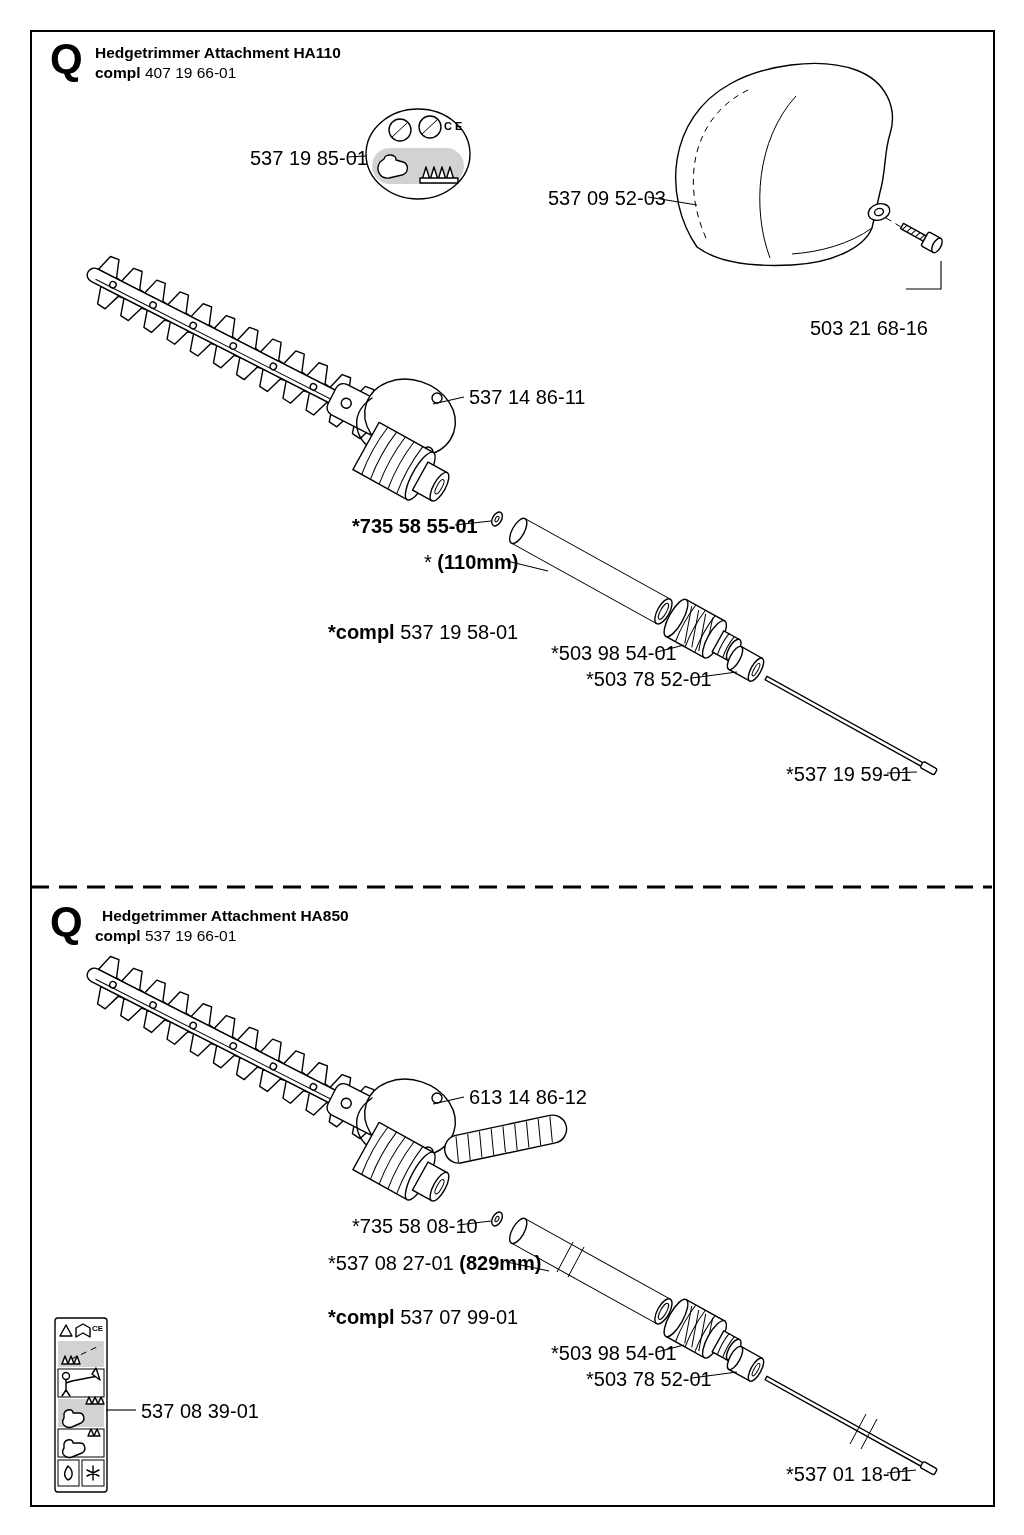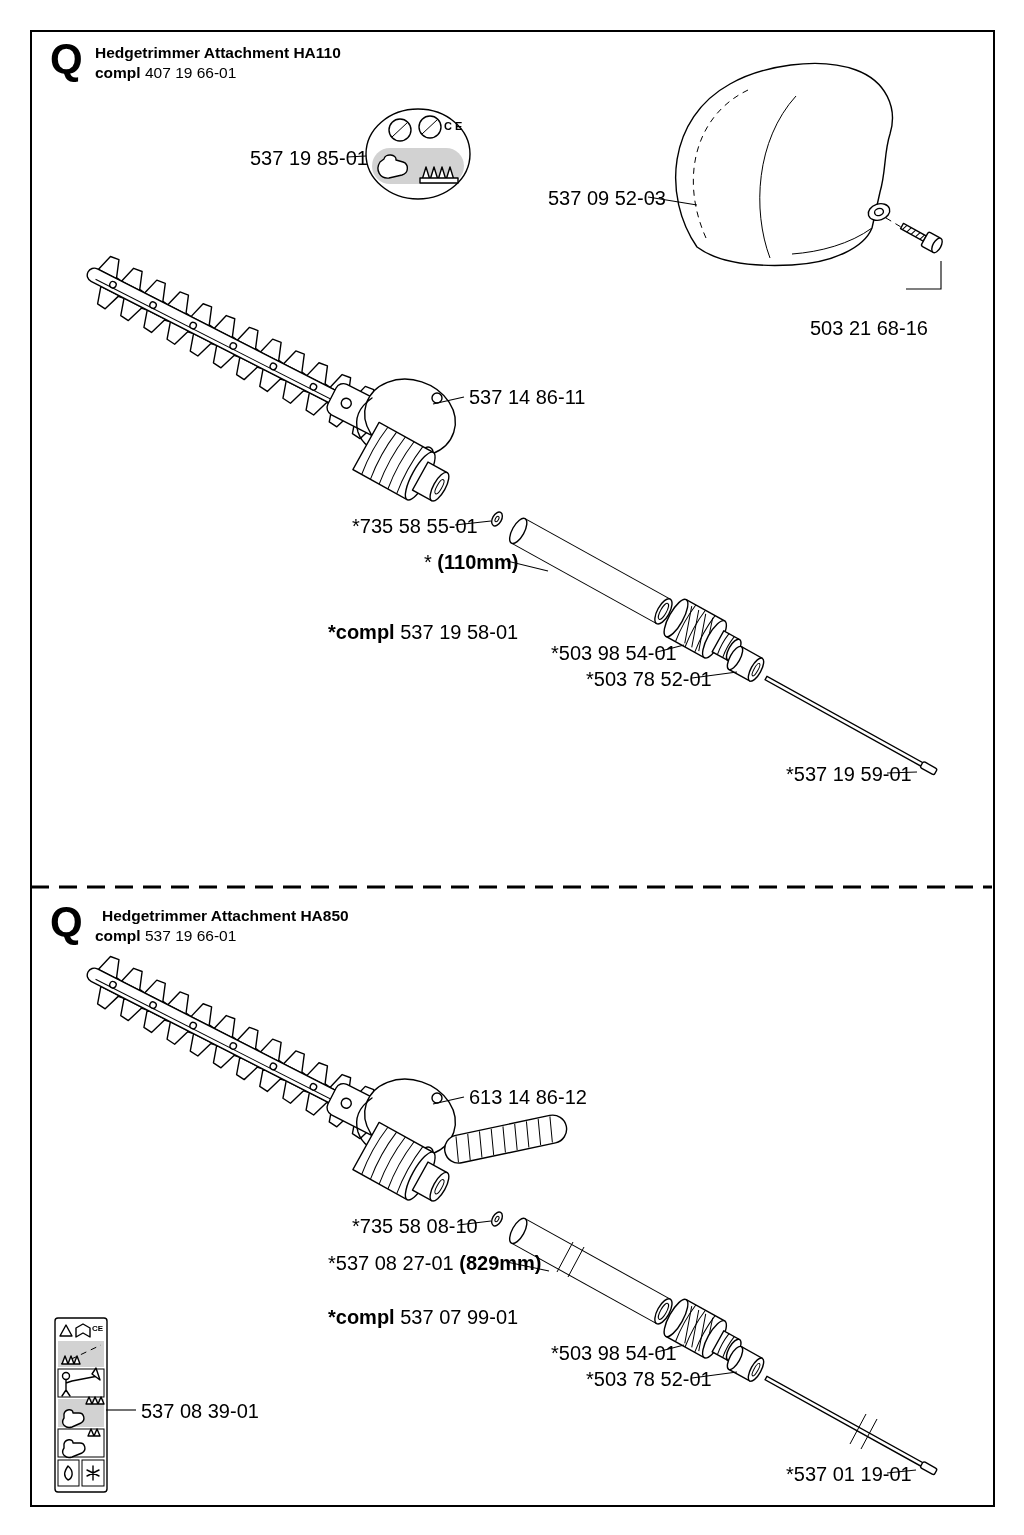--- a/index.html
+++ b/index.html
@@ -204,31 +204,31 @@
 </svg>
 
 <div class="q" style="left:50px;top:38px;">Q</div>
 <div class="hdr-title" style="left:95px;top:44px;">Hedgetrimmer Attachment HA110</div>
 <div class="hdr-sub" style="left:95px;top:64px;"><span class="b">compl</span> <span>407 19 66-01</span></div>
 
 <div class="lbl" style="left:250px;top:149px;">537 19 85-01</div>
 <div class="lbl" style="left:548px;top:189px;">537 09 52-03</div>
 <div class="lbl" style="left:810px;top:281px;margin-top:38px;">503 21 68-16</div>
 <div class="lbl" style="left:469px;top:388px;">537 14 86-11</div>
-<div class="lbl" style="left:352px;top:517px;">*735 58 55-01</div>
+<div class="lbl" style="left:352px;top:517px;font-weight:bold;">*735 58 55-01</div>
 <div class="lbl" style="left:424px;top:553px;"><span>*</span> <span class="b">(110mm)</span></div>
 <div class="lbl" style="left:328px;top:623px;"><span class="b">*compl</span> <span>537 19 58-01</span></div>
 <div class="lbl" style="left:551px;top:644px;">*503 98 54-01</div>
 <div class="lbl" style="left:586px;top:670px;">*503 78 52-01</div>
 <div class="lbl" style="left:786px;top:765px;">*537 19 59-01</div>
 
 <div class="q" style="left:50px;top:901px;">Q</div>
 <div class="hdr-title" style="left:102px;top:907px;">Hedgetrimmer Attachment HA850</div>
 <div class="hdr-sub" style="left:95px;top:927px;"><span class="b">compl</span> <span>537 19 66-01</span></div>
 
 <div class="lbl" style="left:469px;top:1088px;">613 14 86-12</div>
 <div class="lbl" style="left:352px;top:1217px;text-align:center;">*735 58 08-10</div>
 <div class="lbl" style="left:328px;top:1254px;"><span>*537 08 27-01</span> <span class="b">(829mm)</span></div>
 <div class="lbl" style="left:328px;top:1308px;"><span class="b">*compl</span> <span>537 07 99-01</span></div>
 <div class="lbl" style="left:551px;top:1344px;">*503 98 54-01</div>
 <div class="lbl" style="left:586px;top:1370px;">*503 78 52-01</div>
 <div class="lbl" style="left:141px;top:1402px;">537 08 39-01</div>
-<div class="lbl" style="left:786px;top:1465px;">*537 01 19-01</div>
+<div class="lbl" style="left:786px;top:1465px;">*537 01 18-01</div>
 
 </body></html>

